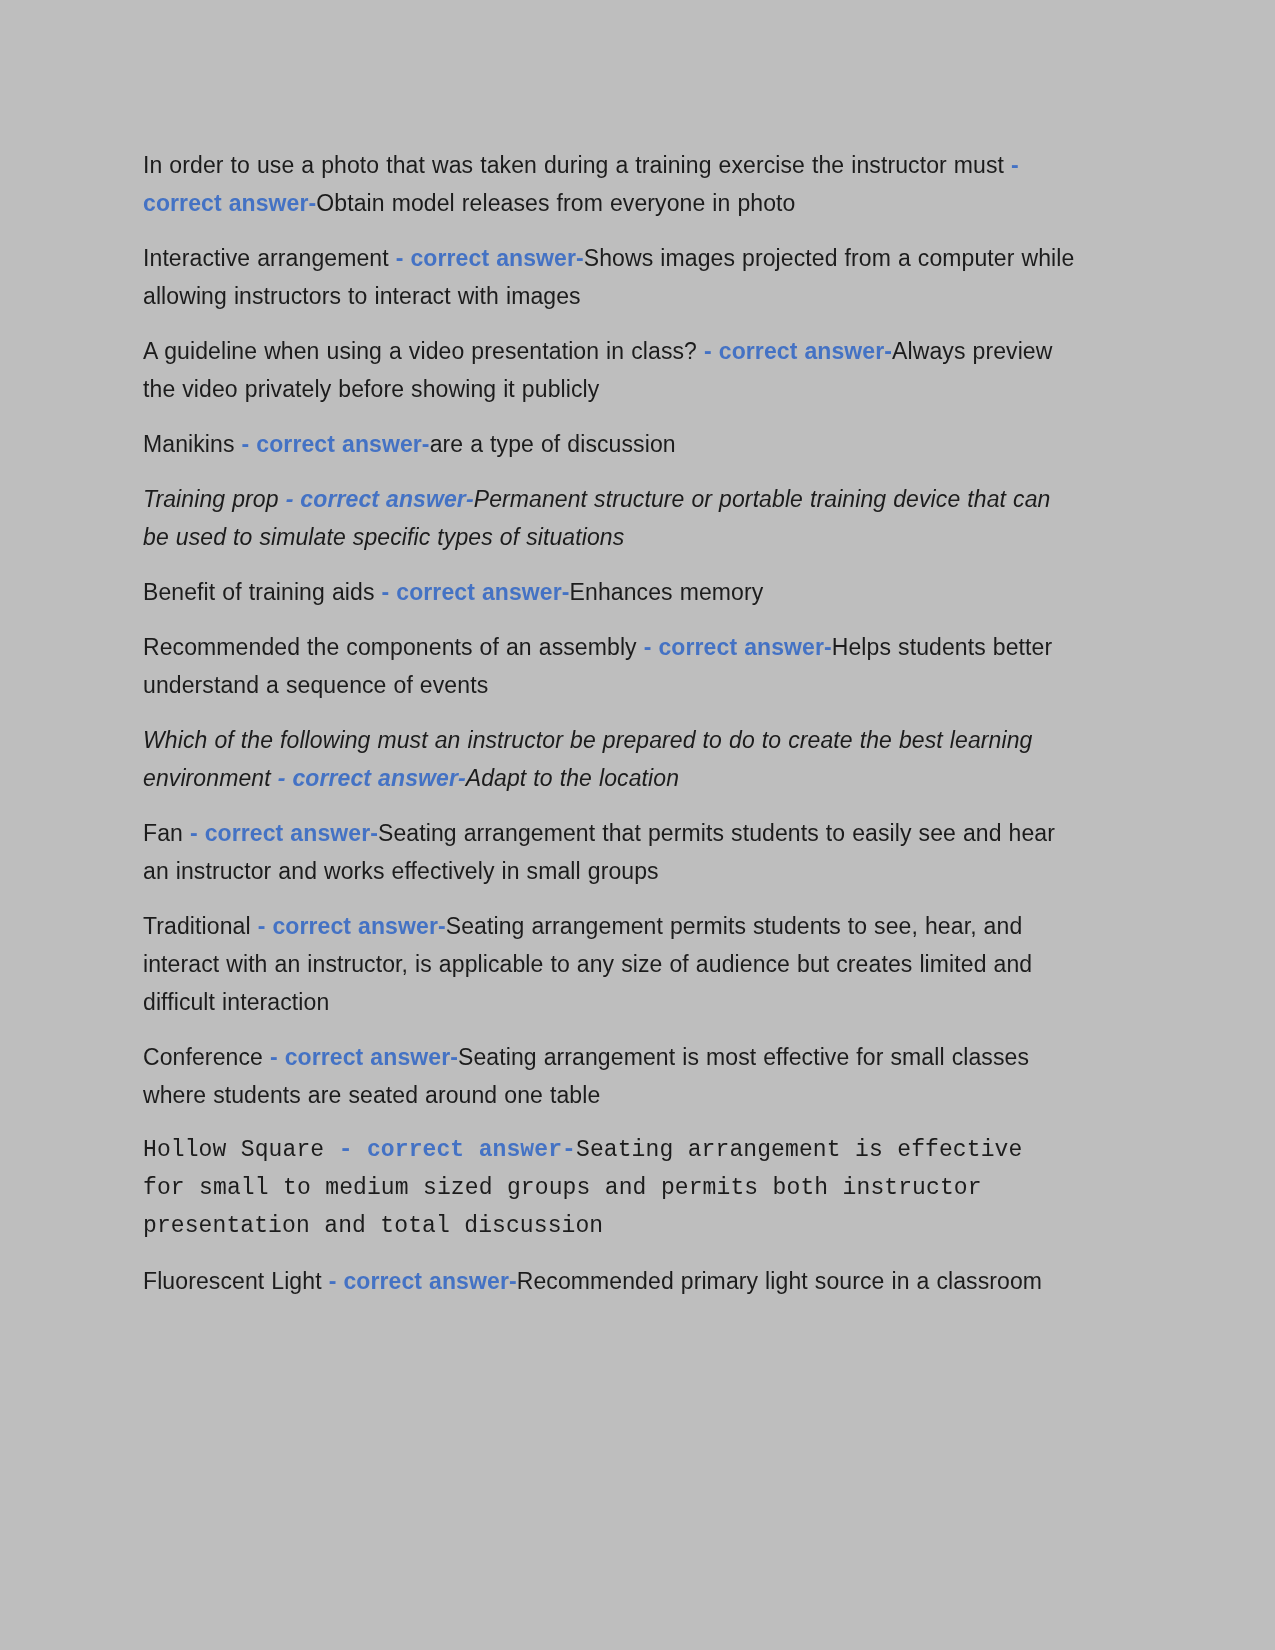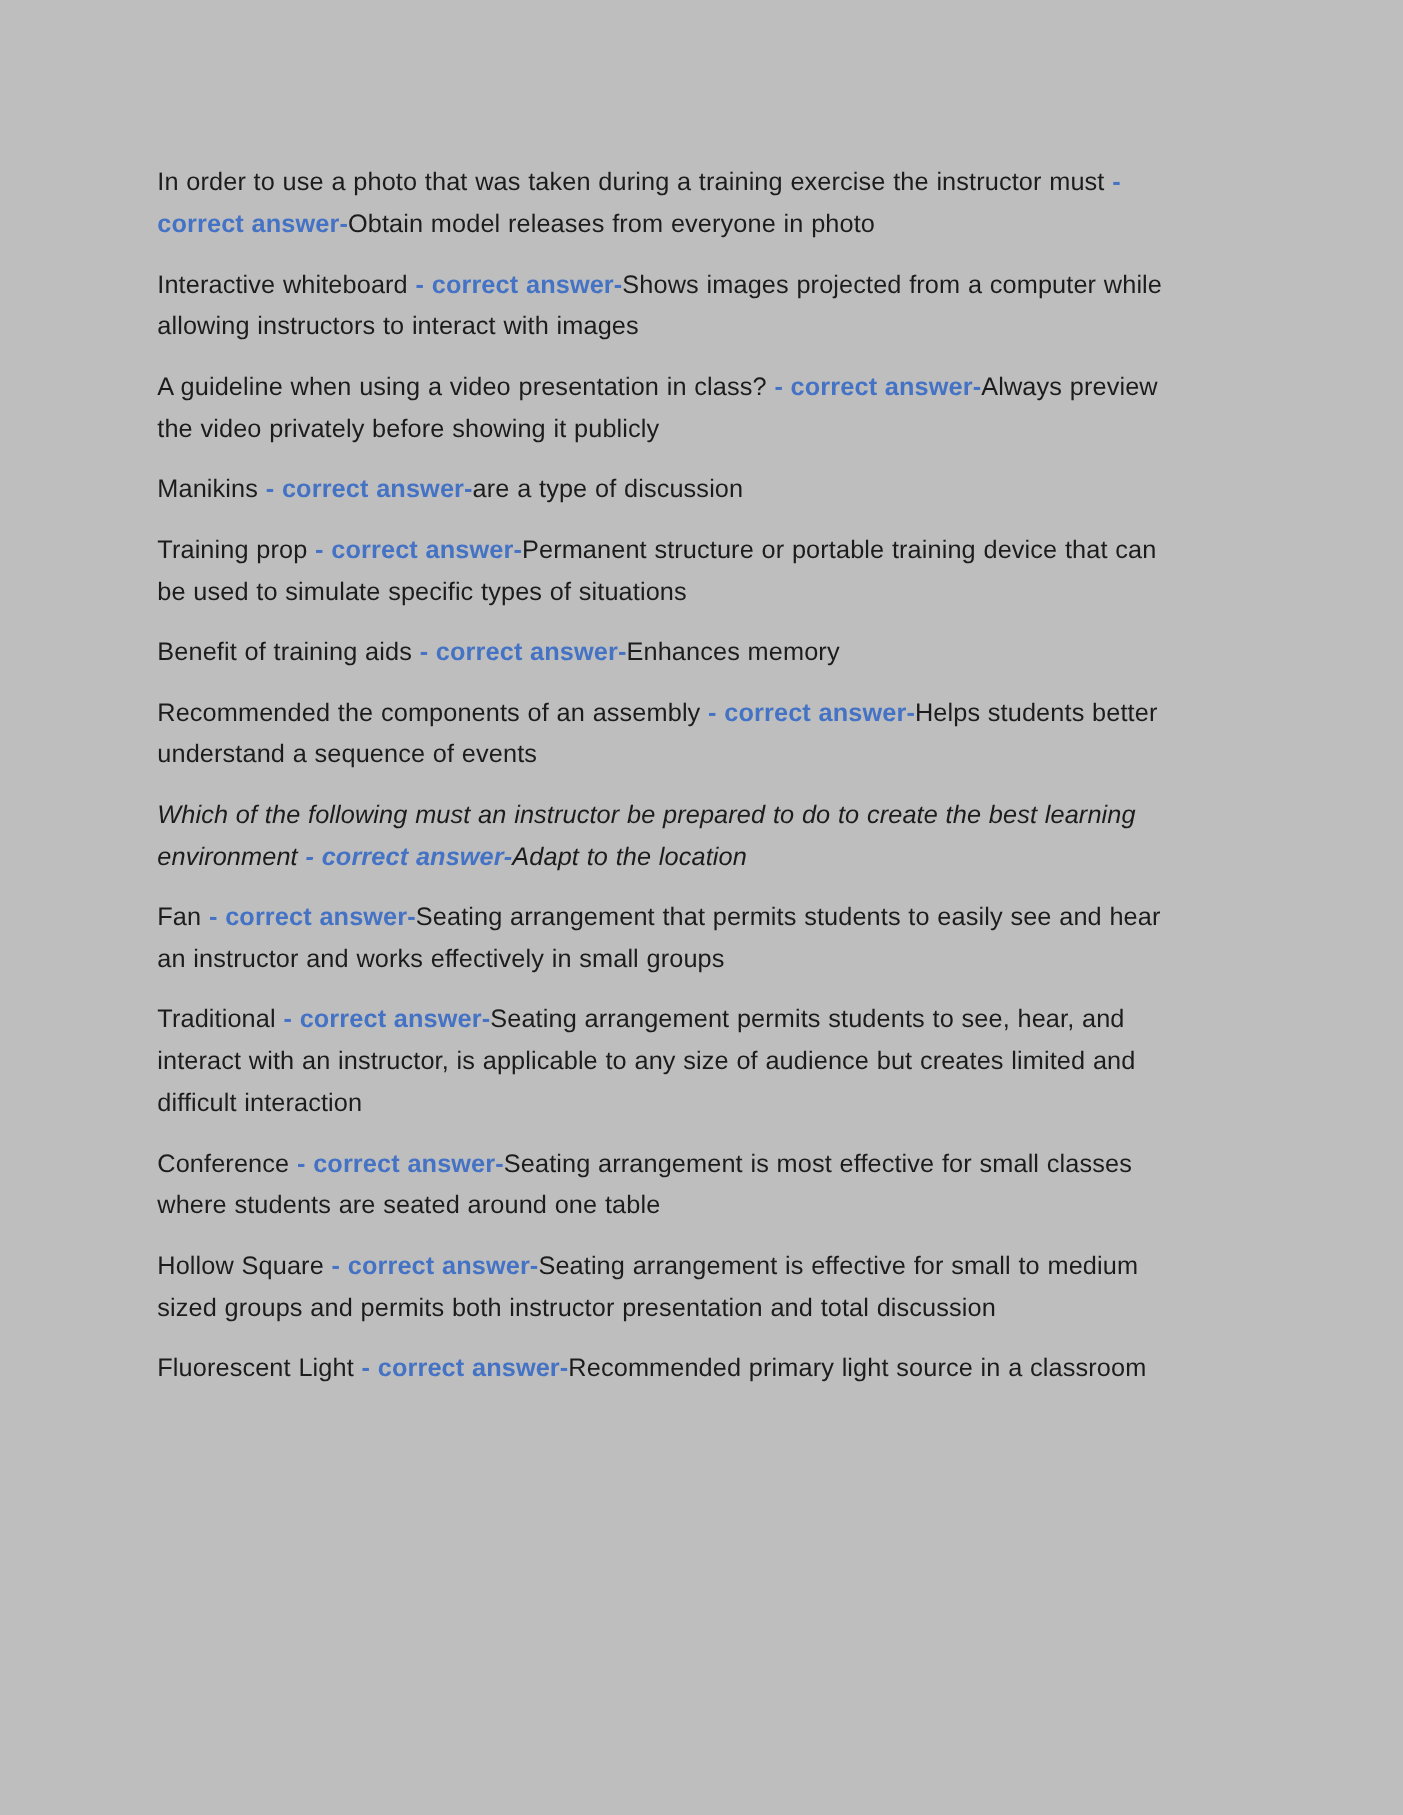--- a/index.html
+++ b/index.html
@@ -35,49 +35,49 @@
 </style>
 </head>
 <body style="background: rgb(190, 190, 190);">
 
 <div class="page">
 
   <p class="qa" style="color: rgb(28, 28, 28);"><span>In order to use a photo that was taken during a training exercise the instructor must</span>
     <span class="answer-label" style="color: rgb(68, 114, 196);">- correct answer-</span><span>Obtain model releases from everyone in photo</span></p>
 
 
-  <p class="qa" style="color: rgb(28, 28, 28);"><span>Interactive whiteboard</span>
+  <p class="qa" style="color: rgb(28, 28, 28);"><span>Interactive arrangement</span>
     <span class="answer-label" style="color: rgb(68, 114, 196);">- correct answer-</span><span>Shows images projected from a computer while allowing instructors to interact with images</span></p>
 
   <p class="qa" style="color: rgb(28, 28, 28);"><span>A guideline when using a video presentation in class?</span>
     <span class="answer-label" style="color: rgb(68, 114, 196);">- correct answer-</span><span>Always preview the video privately before showing it publicly</span></p>
 
   <p class="qa" style="color: rgb(28, 28, 28);"><span>Manikins</span>
     <span class="answer-label" style="color: rgb(68, 114, 196);">- correct answer-</span><span>are a type of discussion</span></p>
 
-  <p class="qa" style="color: rgb(28, 28, 28);"><span>Training prop</span>
+  <p class="qa" style="color: rgb(28, 28, 28); font-style: italic;"><span>Training prop</span>
     <span class="answer-label" style="color: rgb(68, 114, 196);">- correct answer-</span><span>Permanent structure or portable training device that can be used to simulate specific types of situations</span></p>
 
   <p class="qa" style="color: rgb(28, 28, 28);"><span>Benefit of training aids</span>
     <span class="answer-label" style="color: rgb(68, 114, 196);">- correct answer-</span><span>Enhances memory</span></p>
 
   <p class="qa" style="color: rgb(28, 28, 28);"><span>Recommended the components of an assembly</span>
     <span class="answer-label" style="color: rgb(68, 114, 196);">- correct answer-</span><span>Helps students better understand a sequence of events</span></p>
 
   <p class="qa" style="color: rgb(28, 28, 28); font-style: italic;"><span>Which of the following must an instructor be prepared to do to create the best learning environment</span>
     <span class="answer-label" style="color: rgb(68, 114, 196);">- correct answer-</span><span>Adapt to the location</span></p>
 
   <p class="qa" style="color: rgb(28, 28, 28);"><span>Fan</span>
     <span class="answer-label" style="color: rgb(68, 114, 196);">- correct answer-</span><span>Seating arrangement that permits students to easily see and hear an instructor and works effectively in small groups</span></p>
 
   <p class="qa" style="color: rgb(28, 28, 28);"><span>Traditional</span>
     <span class="answer-label" style="color: rgb(68, 114, 196);">- correct answer-</span><span>Seating arrangement permits students to see, hear, and interact with an instructor, is applicable to any size of audience but creates limited and difficult interaction</span></p>
 
   <p class="qa" style="color: rgb(28, 28, 28);"><span>Conference</span>
     <span class="answer-label" style="color: rgb(68, 114, 196);">- correct answer-</span><span>Seating arrangement is most effective for small classes where students are seated around one table</span></p>
 
-  <p class="qa" style="color: rgb(28, 28, 28);"><span>Hollow Square</span>
+  <p class="qa" style="color: rgb(28, 28, 28); font-family: Liberation Mono, monospace;"><span>Hollow Square</span>
     <span class="answer-label" style="color: rgb(68, 114, 196);">- correct answer-</span><span>Seating arrangement is effective for small to medium sized groups and permits both instructor presentation and total discussion</span></p>
 
   <p class="qa" style="color: rgb(28, 28, 28);"><span>Fluorescent Light</span>
     <span class="answer-label" style="color: rgb(68, 114, 196);">- correct answer-</span><span>Recommended primary light source in a classroom</span></p>
 
 </div>
 
 </body></html>

